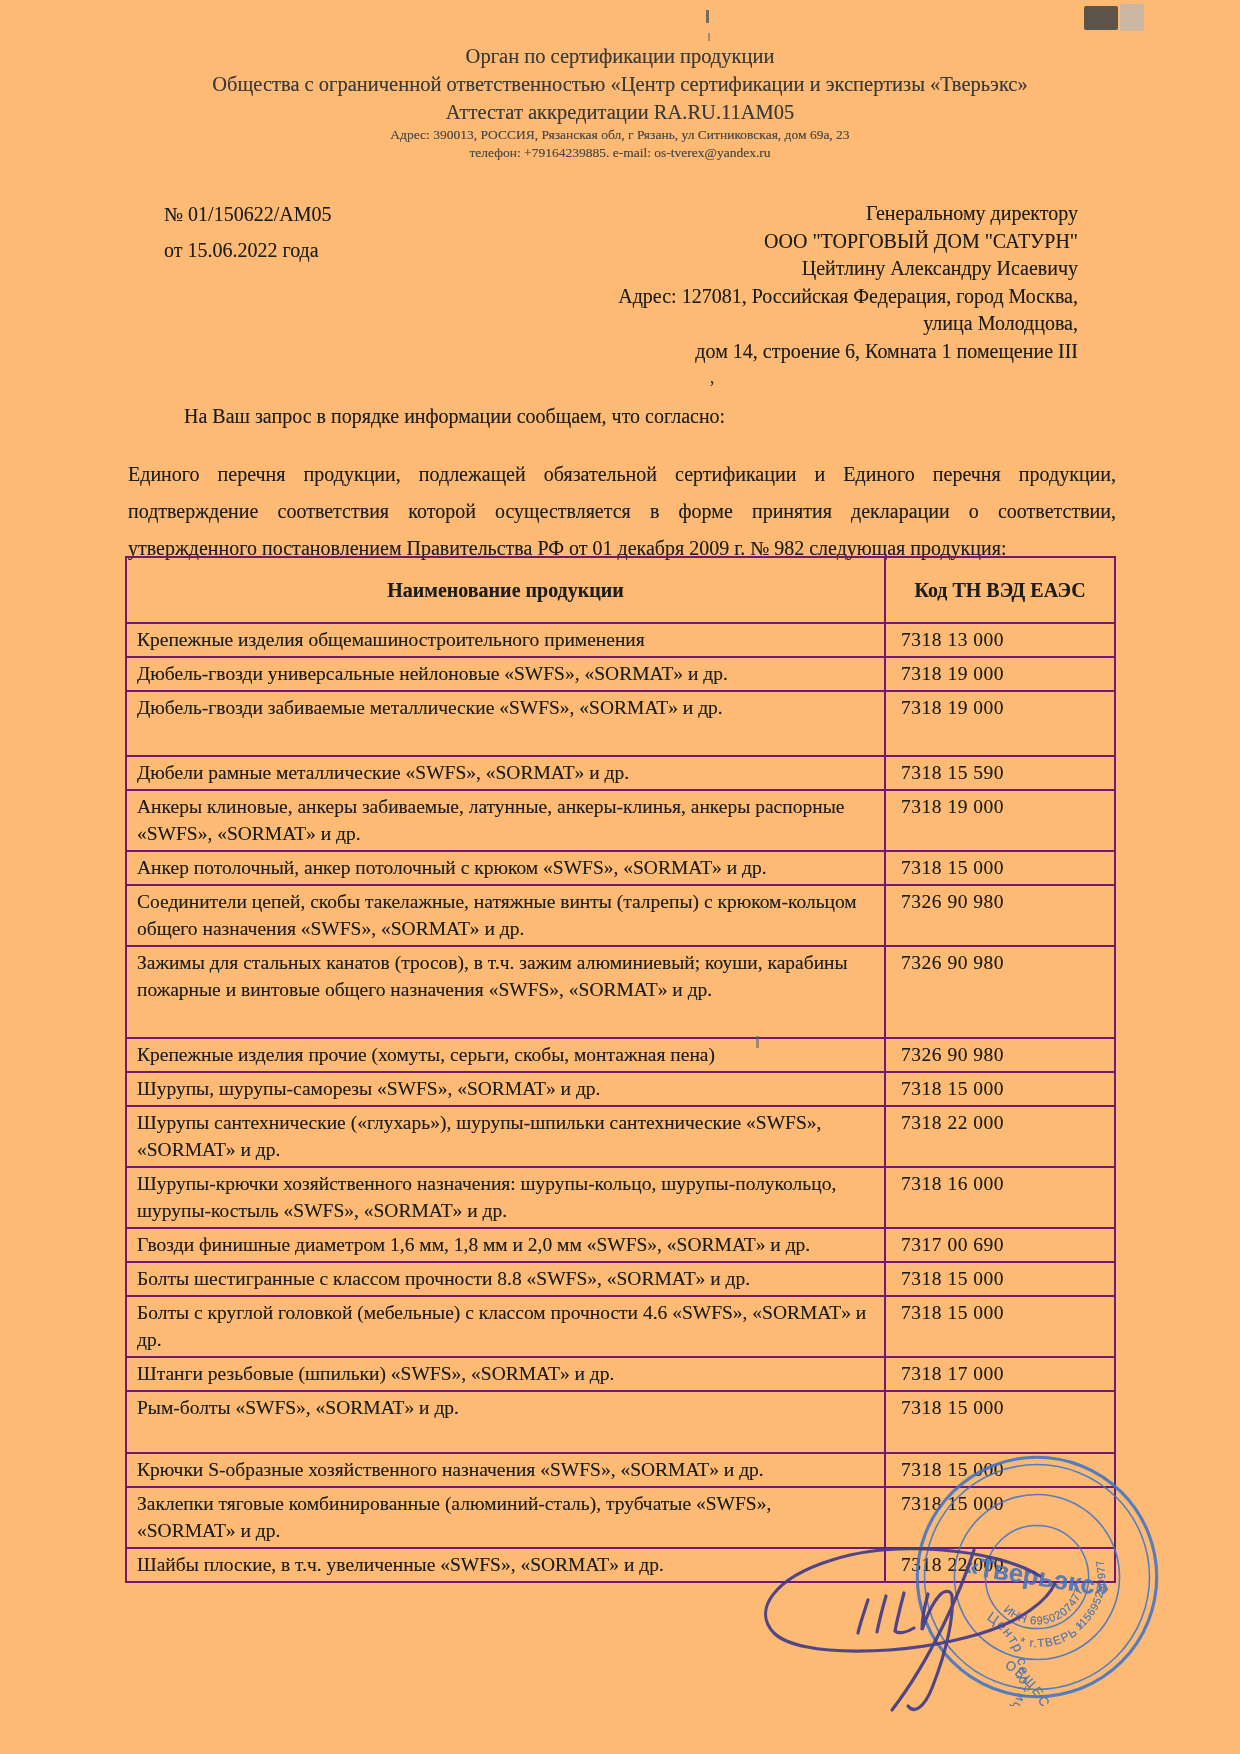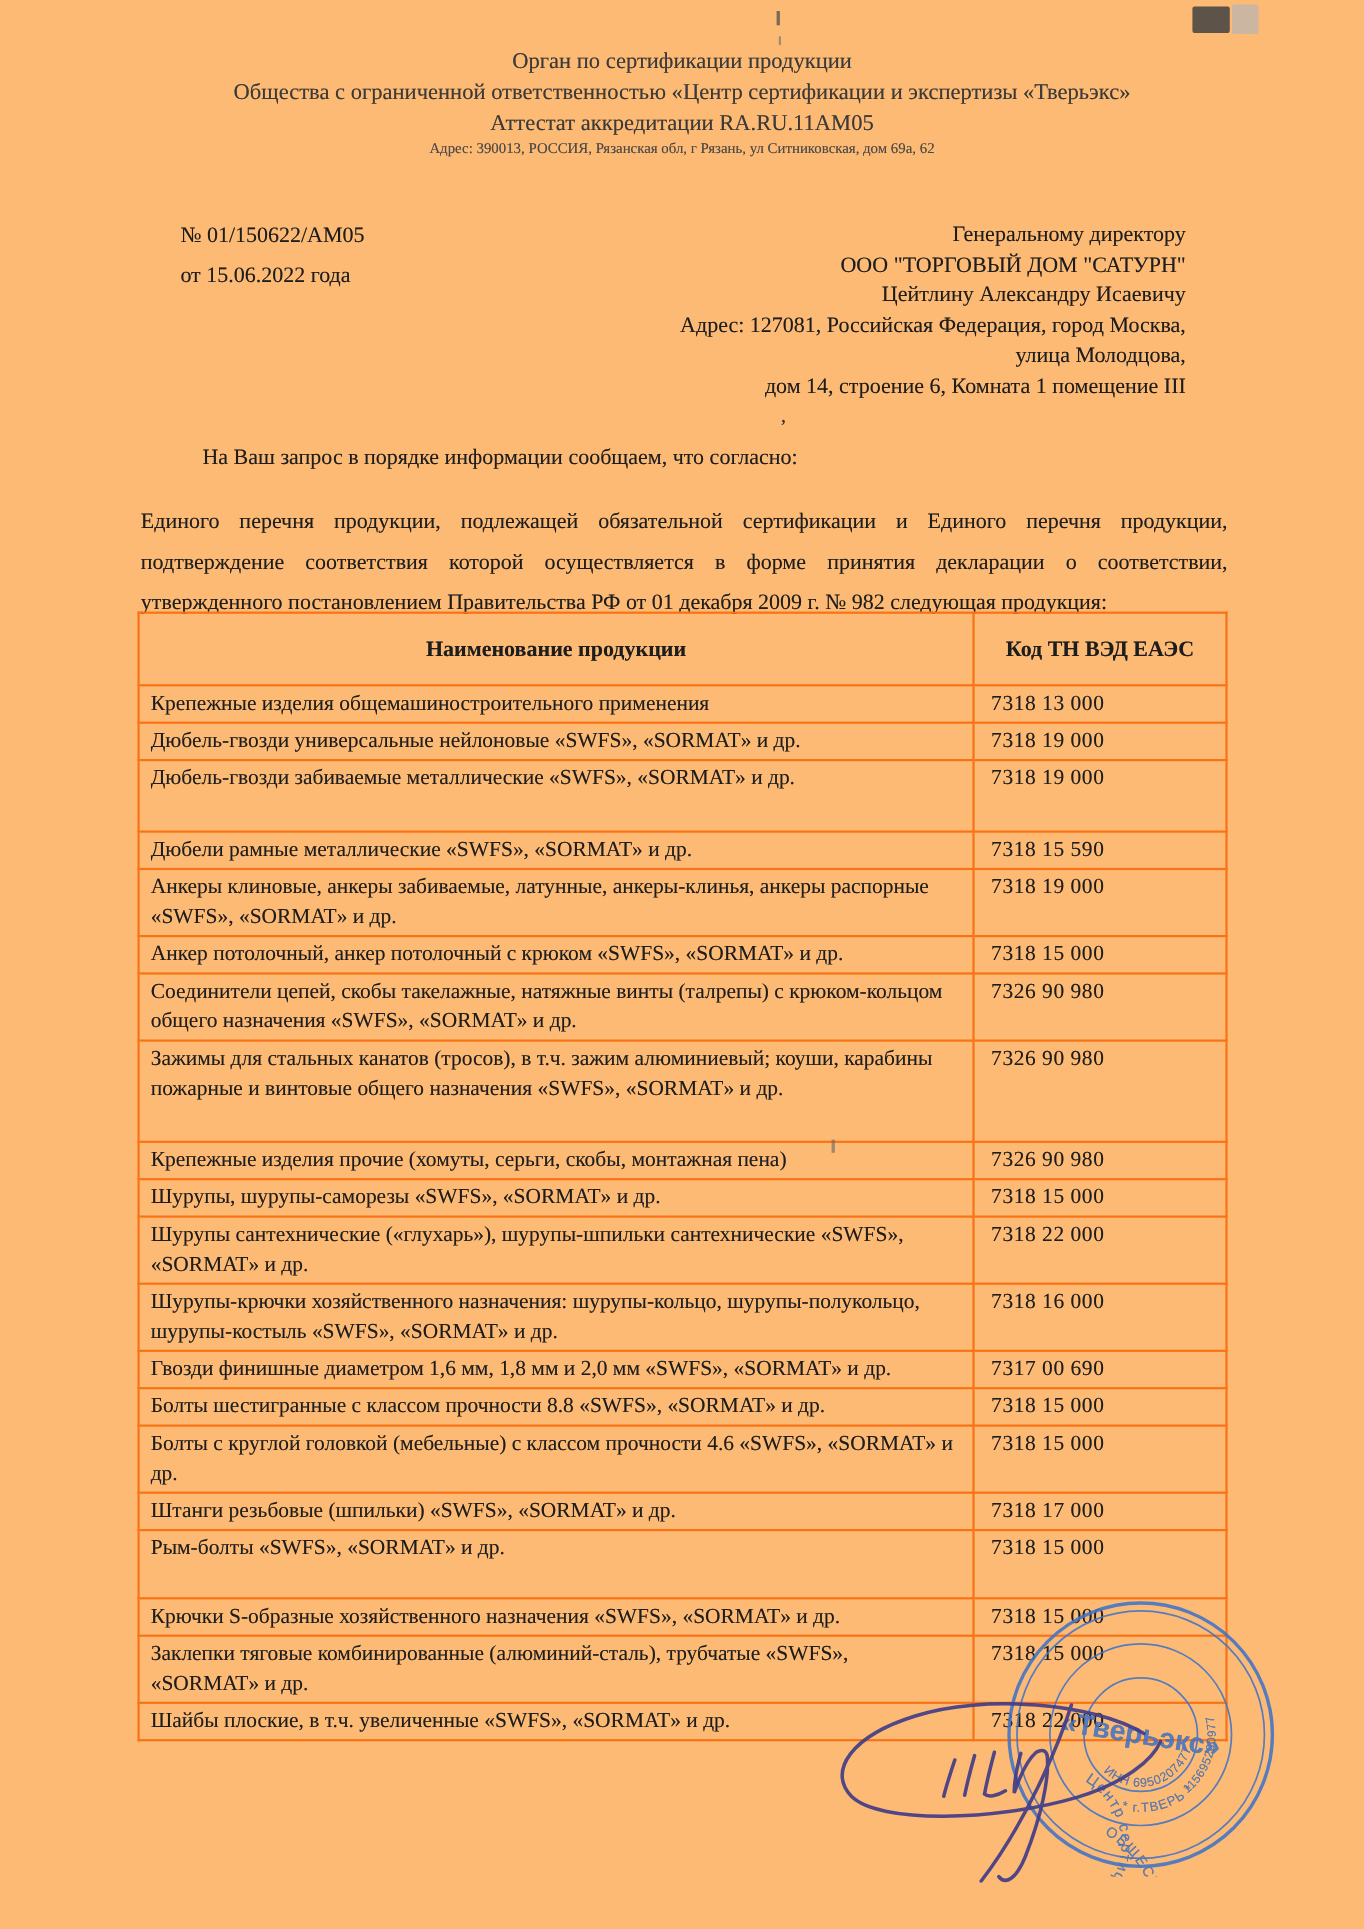--- a/index.html
+++ b/index.html
@@ -22,21 +22,21 @@
   
   .intro{ position:absolute; left:184px; top:405px; font-size:20px; }
   .lead{ position:absolute; left:128px; top:456px; width:988px;
          font-size:20px; line-height:37px; text-align:justify; }
 
   
   #product-table{
     position:absolute; left:125px; top:556px; width:991px;
     border-collapse:collapse; table-layout:fixed;
   }
-  #product-table, #product-table th, #product-table td{ border:2px solid #f97316; }
+  #product-table, #product-table th, #product-table td{ border:2px solid #701a75; }
   #product-table{ border-width:2.5px; }
   #product-table th{
     font-size:20px; font-weight:bold; text-align:center; vertical-align:middle;
     height:60px; padding:2px 8px; border-bottom-width:2.5px;
   }
   #product-table .col-code{ width:212px; }
   #product-table td{ font-size:19.5px; line-height:27px; padding:2px 10px 3px; vertical-align:top; }
   #product-table td.cell-code{ white-space:nowrap; padding-left:15px; letter-spacing:.5px; }
   #product-table tbody tr:nth-child(3) td,
   #product-table tbody tr:nth-child(8) td{ padding-bottom:34px; }
@@ -53,21 +53,22 @@
 </style>
 </head>
 <body>
 
 <div class="page scan-text">
 
   <div class="letterhead">
     <div class="lh-big">Орган по сертификации продукции</div>
     <div class="lh-big">Общества с ограниченной ответственностью «Центр сертификации и экспертизы «Тверьэкс»</div>
     <div class="lh-big">Аттестат аккредитации RA.RU.11АМ05</div>
-    <div class="lh-small">Адрес: 390013, РОССИЯ, Рязанская обл, г Рязань, ул Ситниковская, дом 69а, 62</div>
+    <div class="lh-small">Адрес: 390013, РОССИЯ, Рязанская обл, г Рязань, ул Ситниковская, дом 69а, 23</div>
+    <div class="lh-small">телефон: +79164239885. e-mail: os-tverex@yandex.ru</div>
   </div>
 
   <div class="ref-block">
     <div>№ 01/150622/АМ05</div>
     <div>от 15.06.2022 года</div>
   </div>
 
   <div class="addressee">
       <div>Генеральному директору</div>
       <div>ООО "ТОРГОВЫЙ ДОМ "САТУРН"</div>

